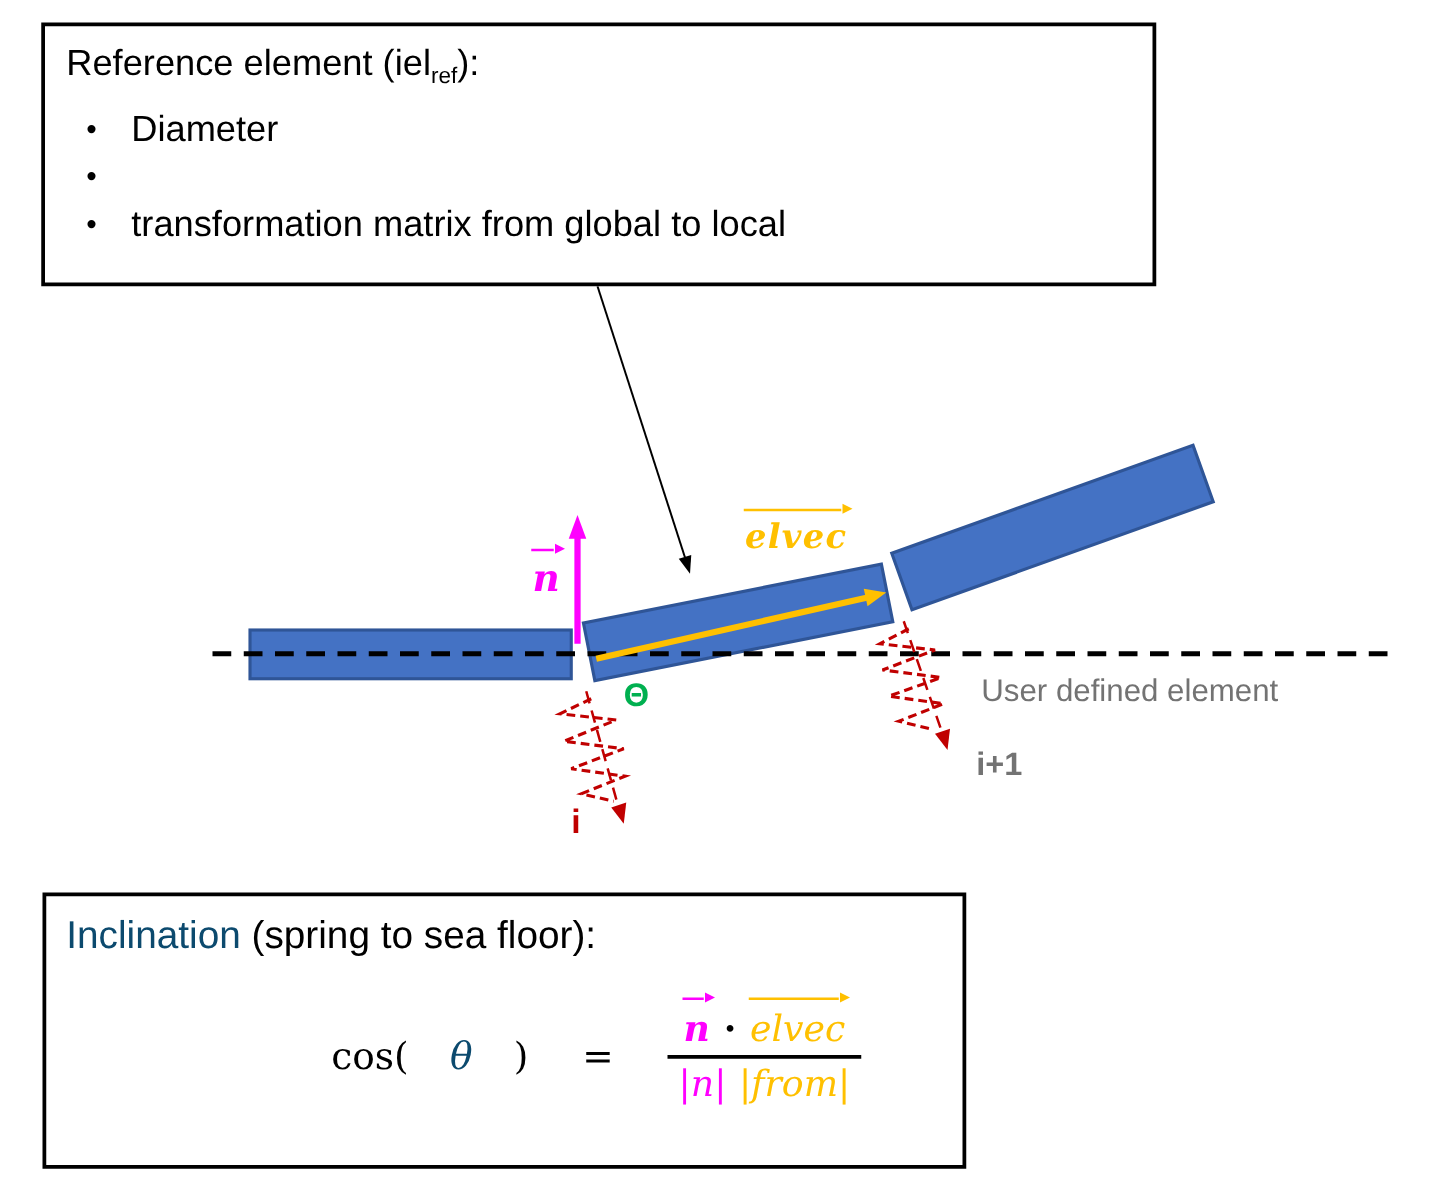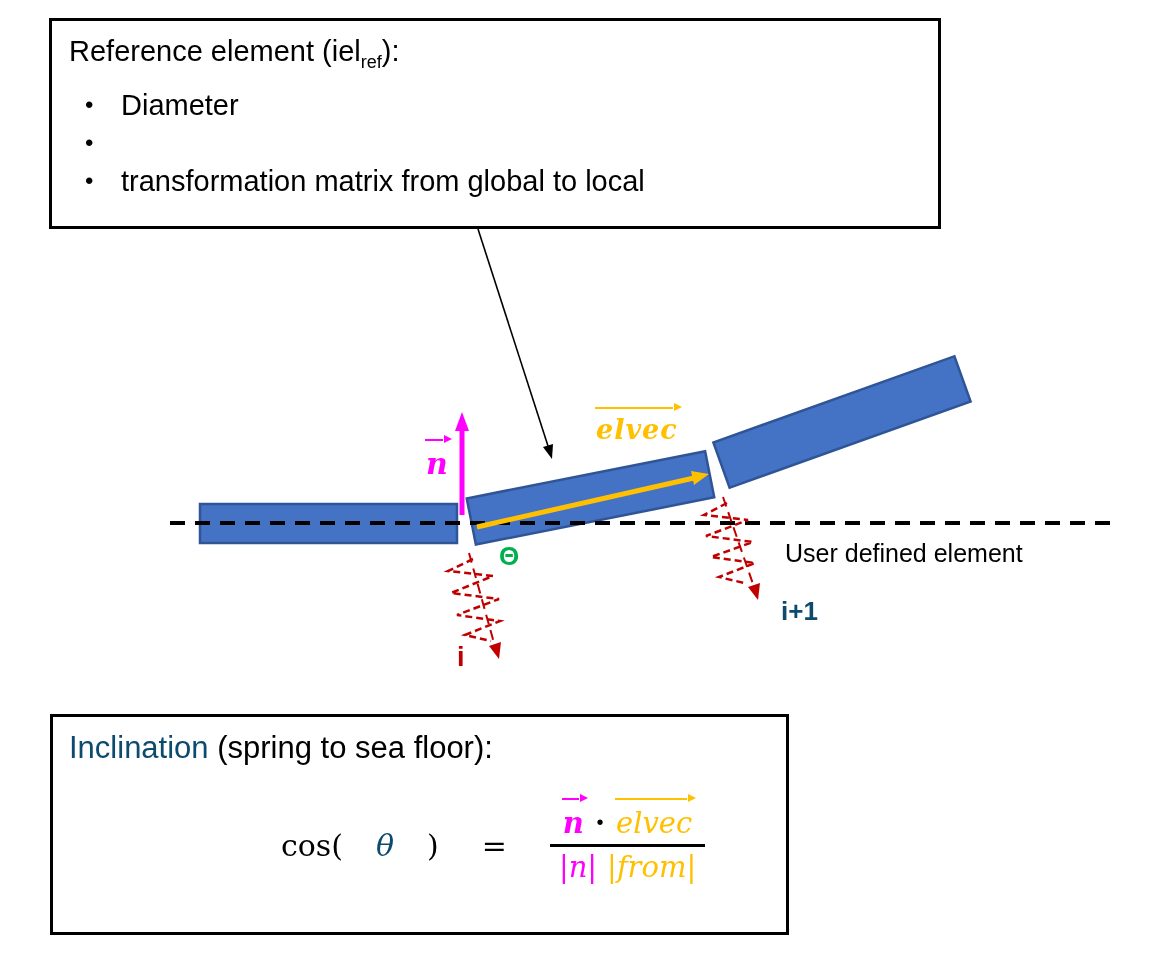--- a/index.html
+++ b/index.html
@@ -1,21 +1,21 @@
 <!DOCTYPE html>
 <html><head>
 <meta charset="utf-8">
 <style>
   html,body{margin:0;padding:0;background:#fff;}
   .canvas{position:relative;width:1154px;height:957px;background:#ffffff;overflow:hidden;
           font-family:"Liberation Sans",sans-serif;color:#000;}
   .layer{position:absolute;left:0;top:0;width:1154px;height:957px;}
 
   
-  .box{position:absolute;border:3px solid #000;background:#fff;box-sizing:border-box;margin-left:16px;}
+  .box{position:absolute;border:3px solid #000;background:#fff;box-sizing:border-box;}
   #refbox{left:33px;top:18px;width:892px;height:211px;padding:10px 14px 0 17px;}
   #refbox .title{font-size:29px;line-height:40px;}
   #refbox sub{font-size:18px;}
   .bullets{margin:4px 0 0 0;}
   .bullet-row{display:flex;font-size:29px;line-height:38px;}
   .bullet-row .dot{width:52px;padding-left:16px;box-sizing:border-box;font-size:24px;}
 
   #incbox{left:34px;top:714px;width:739px;height:221px;padding:10px 0 0 16px;}
   #incbox .title{font-size:31px;line-height:42px;}
   .green{color:#0c4a6e;}
@@ -41,22 +41,22 @@
                border-left:8px solid currentColor;}
 
   
   .dlabel{position:absolute;white-space:nowrap;}
   #n-label{left:424px;top:446px;font-family:"DejaVu Serif",serif;font-style:italic;
            font-weight:bold;font-size:30px;color:#FF00FF;}
   #elvec-label{left:594px;top:414px;font-family:"DejaVu Serif",serif;font-style:italic;
            font-weight:bold;font-size:27px;color:#FFC000;letter-spacing:1px;}
   #theta-label{left:499px;top:541px;font-size:26px;font-weight:bold;color:#00B050;}
   #i-label{left:457px;top:642px;font-size:27px;font-weight:600;color:#C00000;}
-  #i1-label{left:781px;top:596px;font-size:26px;font-weight:600;color:#0c4a6e;}
-  #ude-label{left:785px;top:539px;font-size:25px;color:#000000;}
+  #i1-label{left:781px;top:596px;font-size:26px;font-weight:600;color:#737373;}
+  #ude-label{left:785px;top:539px;font-size:25px;color:#737373;}
 </style>
 </head>
 <body>
 
 <div class="canvas">
 
   <svg class="layer" viewBox="0 0 1154 957">
 
     <rect x="200" y="504" width="257" height="39" fill="#4472C4" stroke="#2F5597" stroke-width="2.5"></rect>
     <g transform="translate(590,498) rotate(-11.2)">

